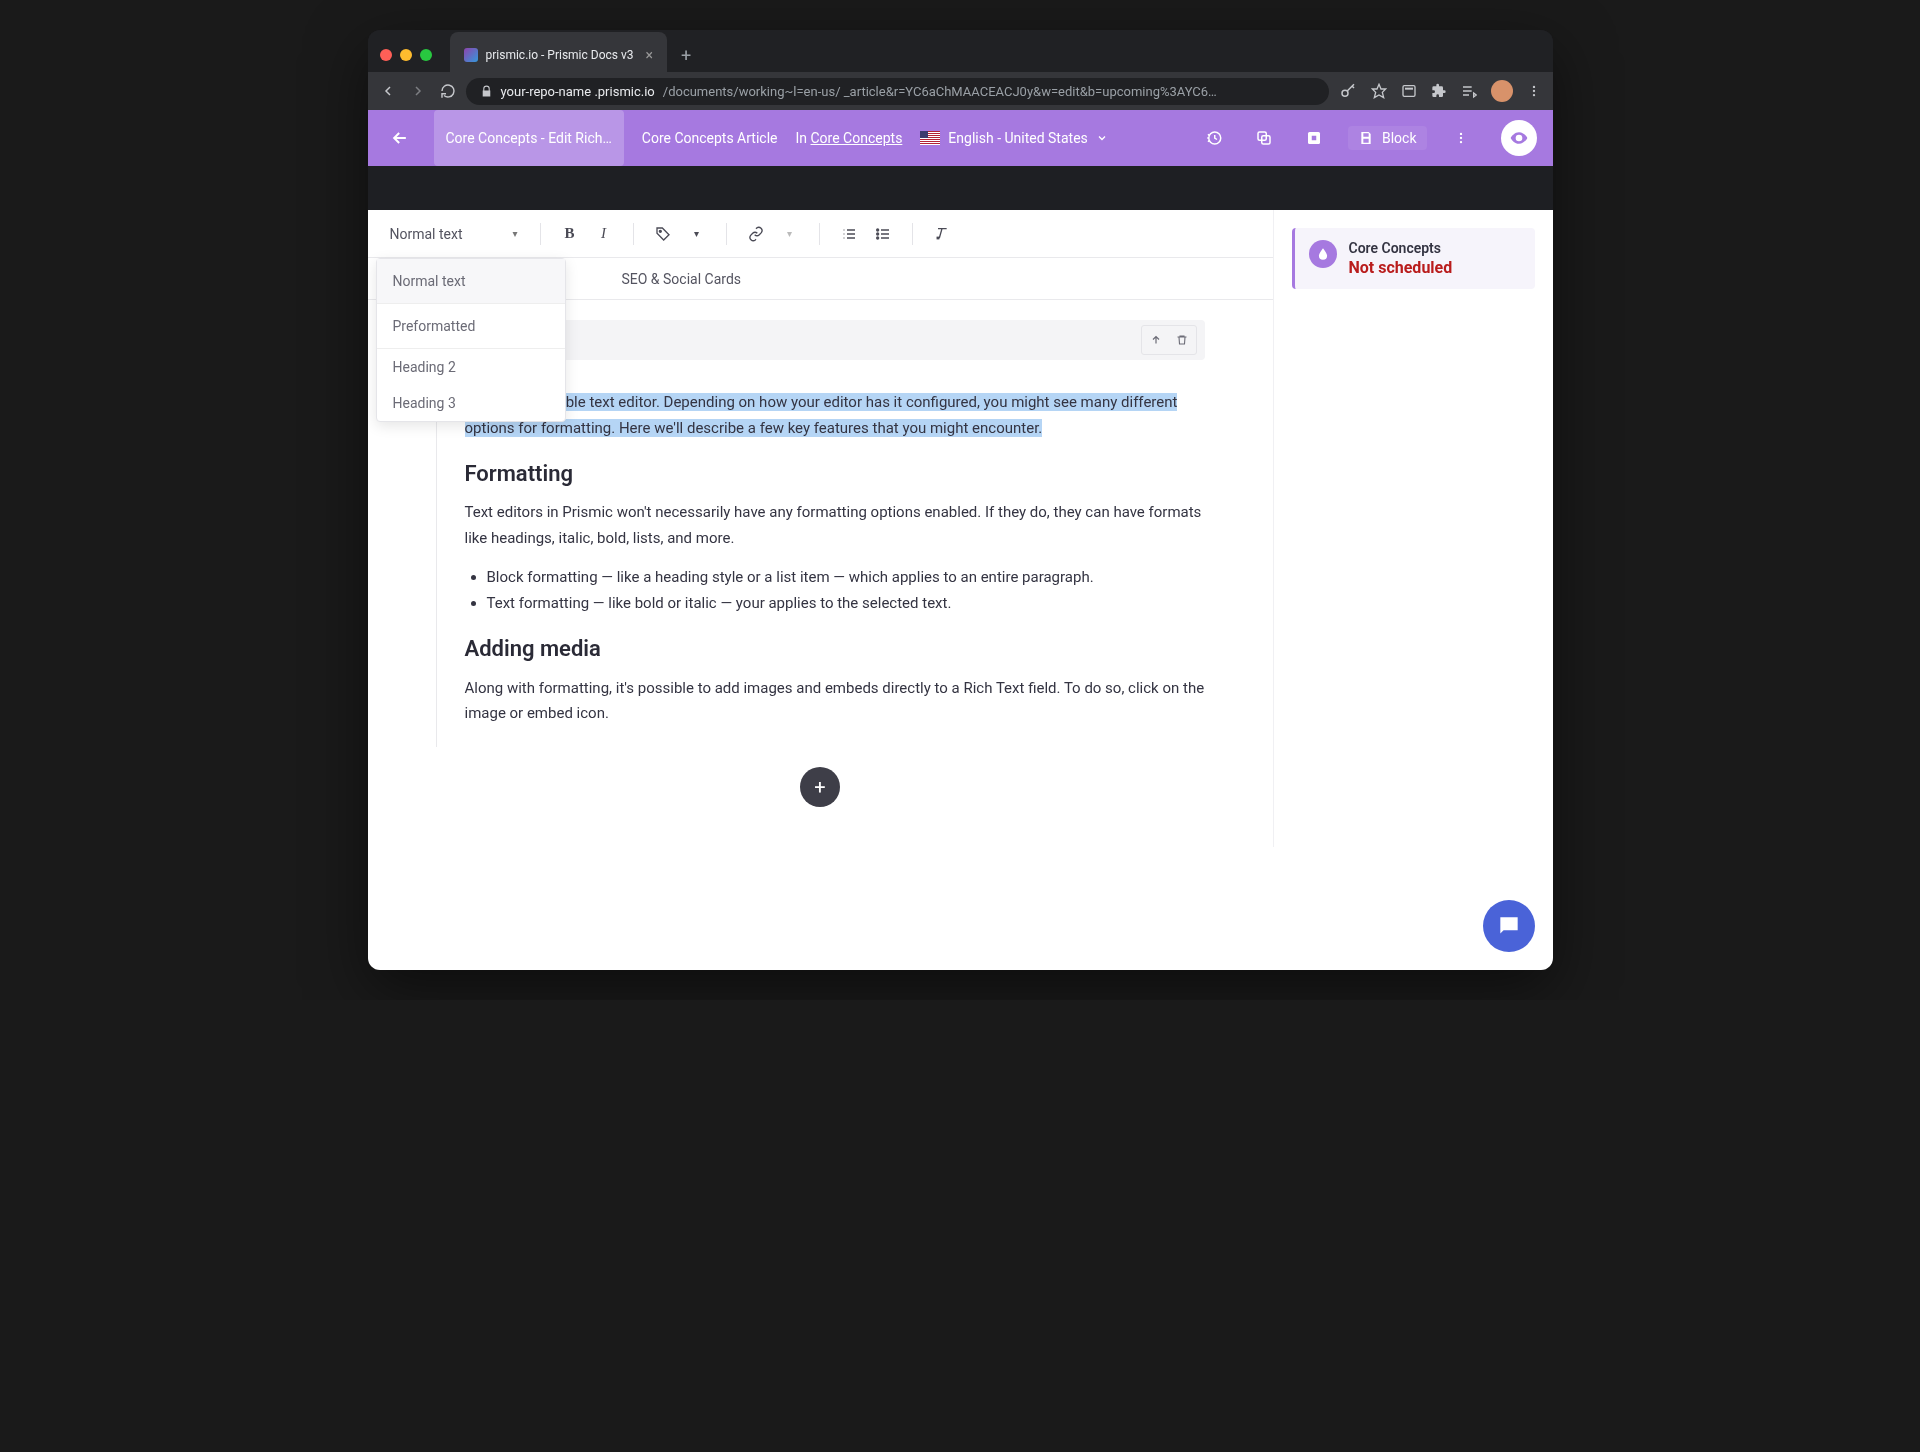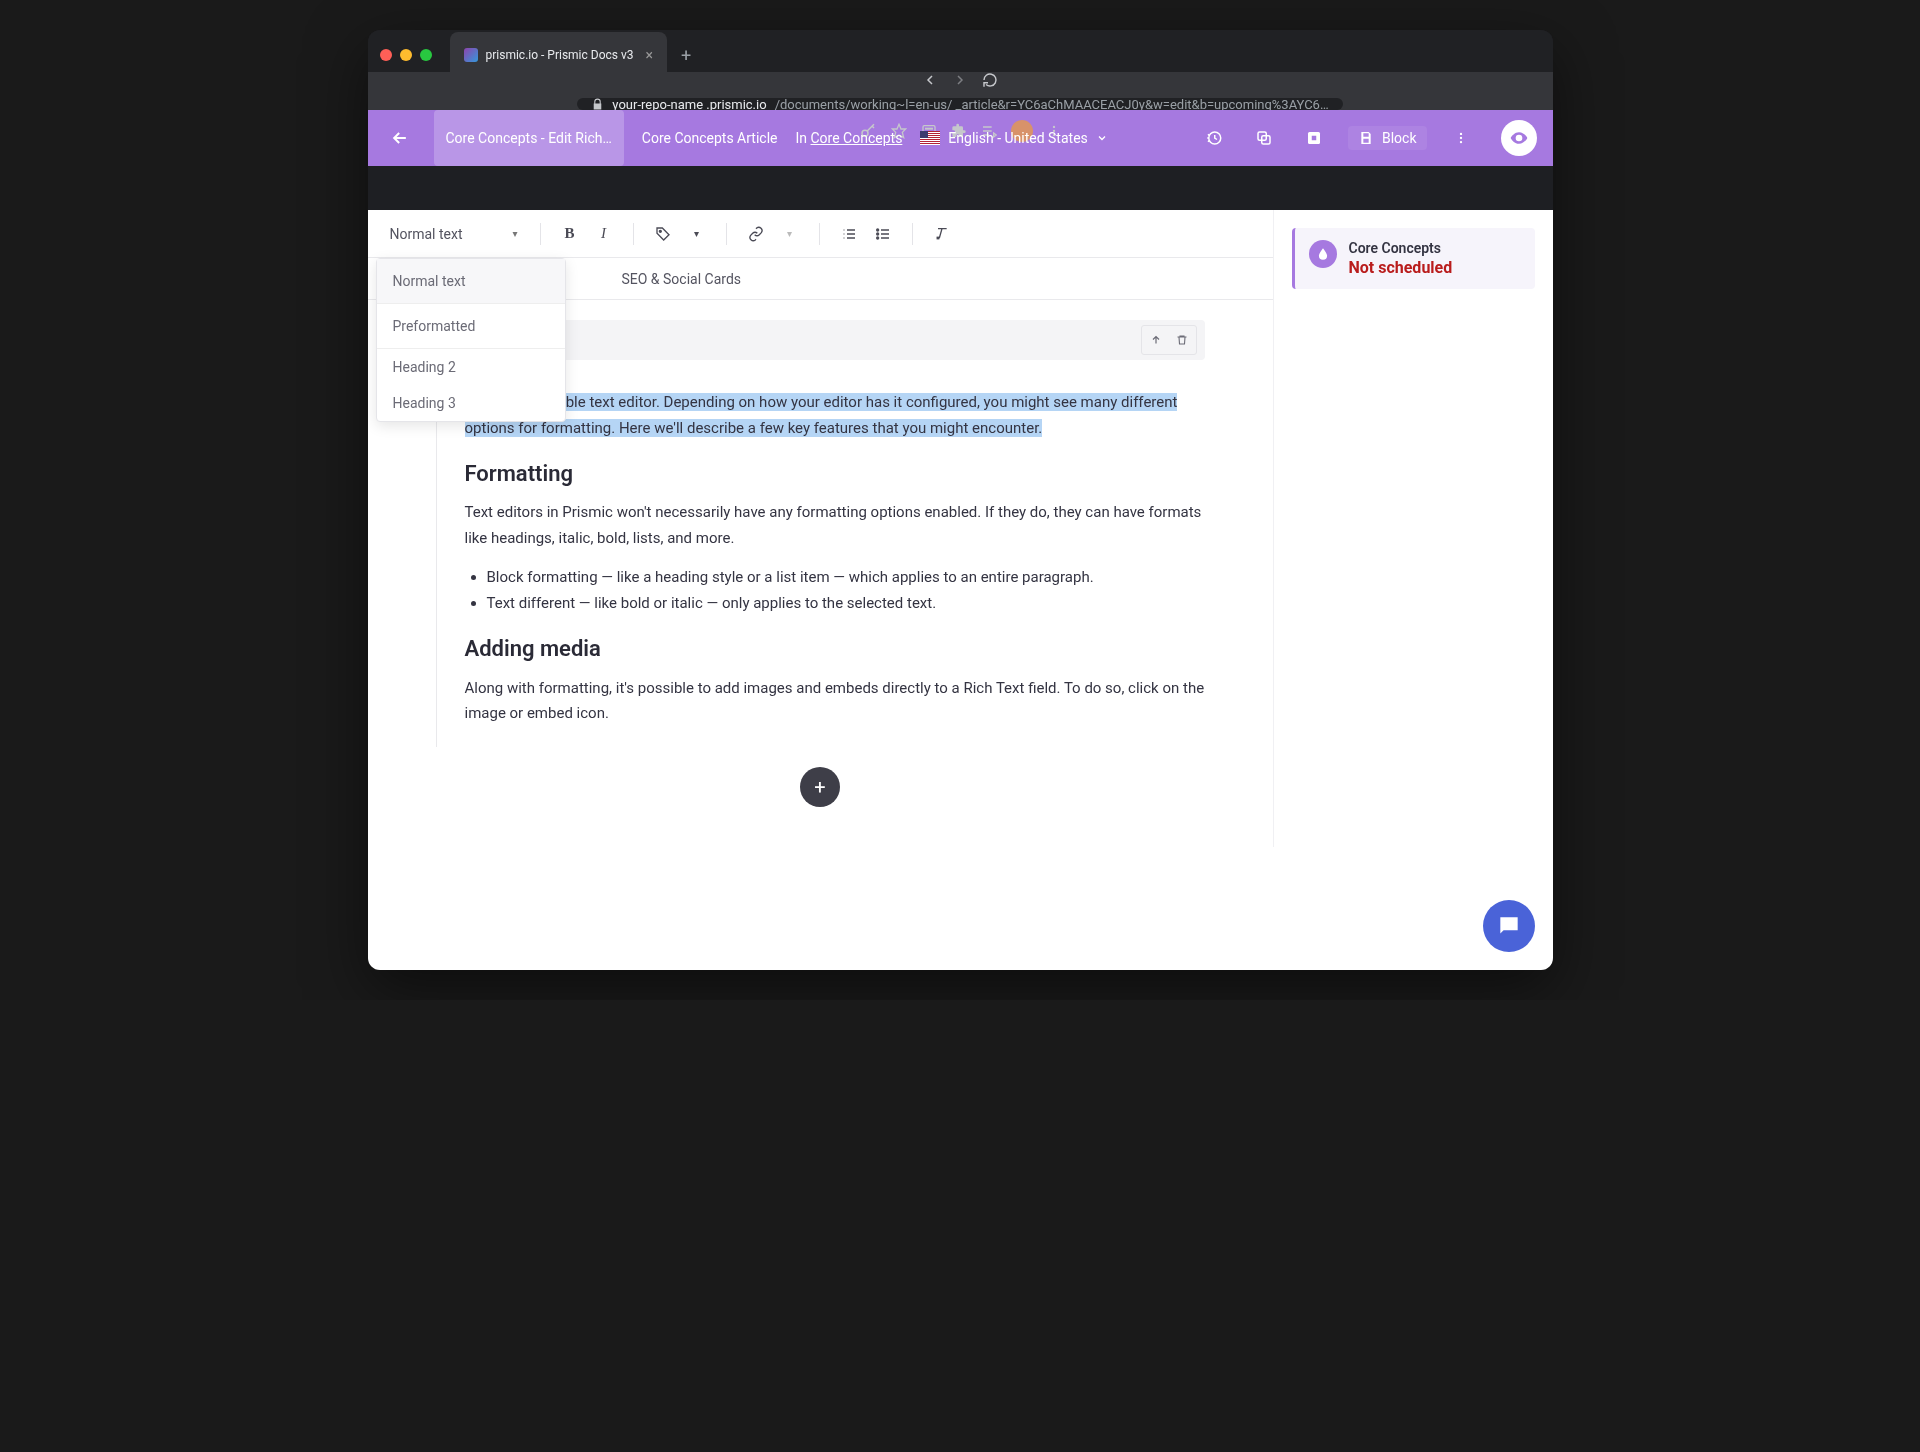--- a/index.html
+++ b/index.html
@@ -45,21 +45,20 @@
   .tab .close-x { color: #999; font-size: 14px; margin-left: 4px; }
   .newtab { color: #9aa0a6; font-size: 18px; margin-left: 14px; }
   
   .addrbar {
     background: #35363a;
     height: 38px;
     display: flex;
     align-items: center;
     padding: 0 12px;
     gap: 10px;
-    flex-direction: column;
   }
   .nav-icons { display: flex; gap: 14px; color: #c5c7cb; }
   .nav-icons span { display: inline-flex; align-items: center; }
   .url-field {
     flex: 1;
     background: #202124;
     border-radius: 18px;
     padding: 6px 14px;
     display: flex;
     align-items: center;
@@ -368,21 +367,21 @@
                   </svg>
               </span>
             </div>
           </div>
           <div class="content">
             <p><span class="hl">ghly-customizable text editor. Depending on how your editor has it configured, you might see many different options for formatting. Here we'll describe a few key features that you might encounter.</span></p>
             <h2>Formatting</h2>
             <p>Text editors in Prismic won't necessarily have any formatting options enabled. If they do, they can have formats like headings, italic, bold, lists, and more.</p>
             <ul>
               <li>Block formatting — like a heading style or a list item — which applies to an entire paragraph.</li>
-              <li>Text different — like bold or italic — only applies to the selected text.</li>
+              <li>Text formatting — like bold or italic — your applies to the selected text.</li>
             </ul>
             <h2>Adding media</h2>
             <p>Along with formatting, it's possible to add images and embeds directly to a Rich Text field. To do so, click on the image or embed icon.</p>
           </div>
           <div class="add-btn">+</div>
         </div>
 
       </div>
 
       <div class="right-col">

